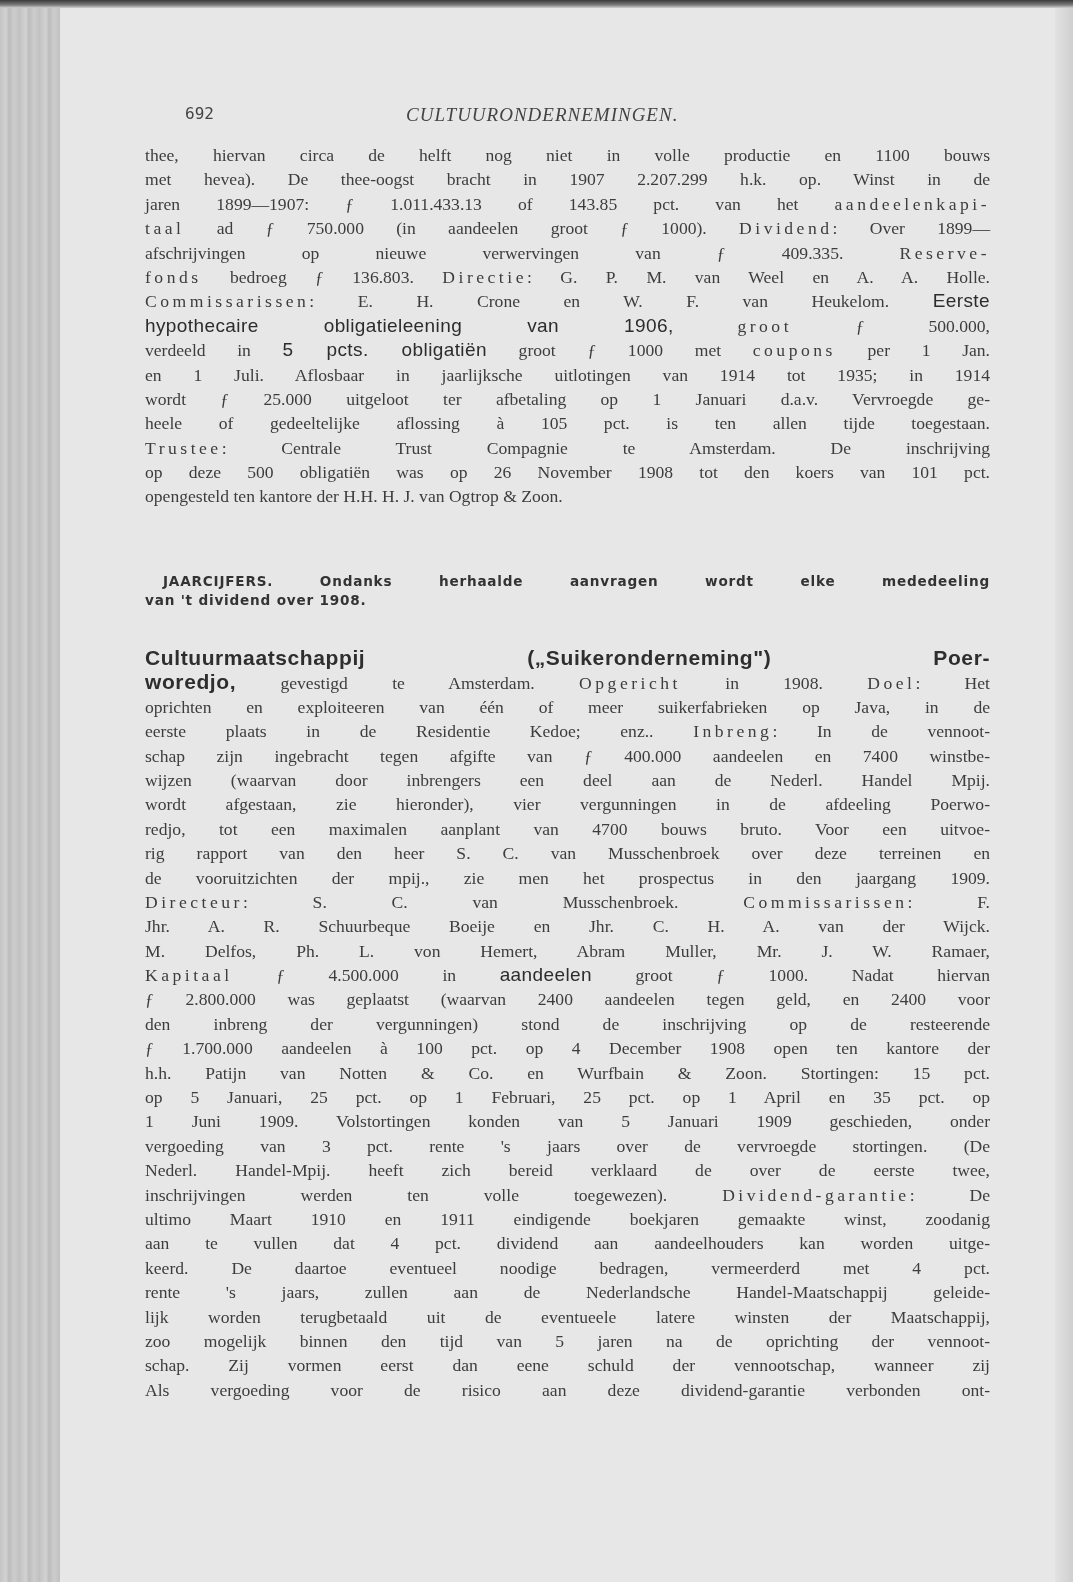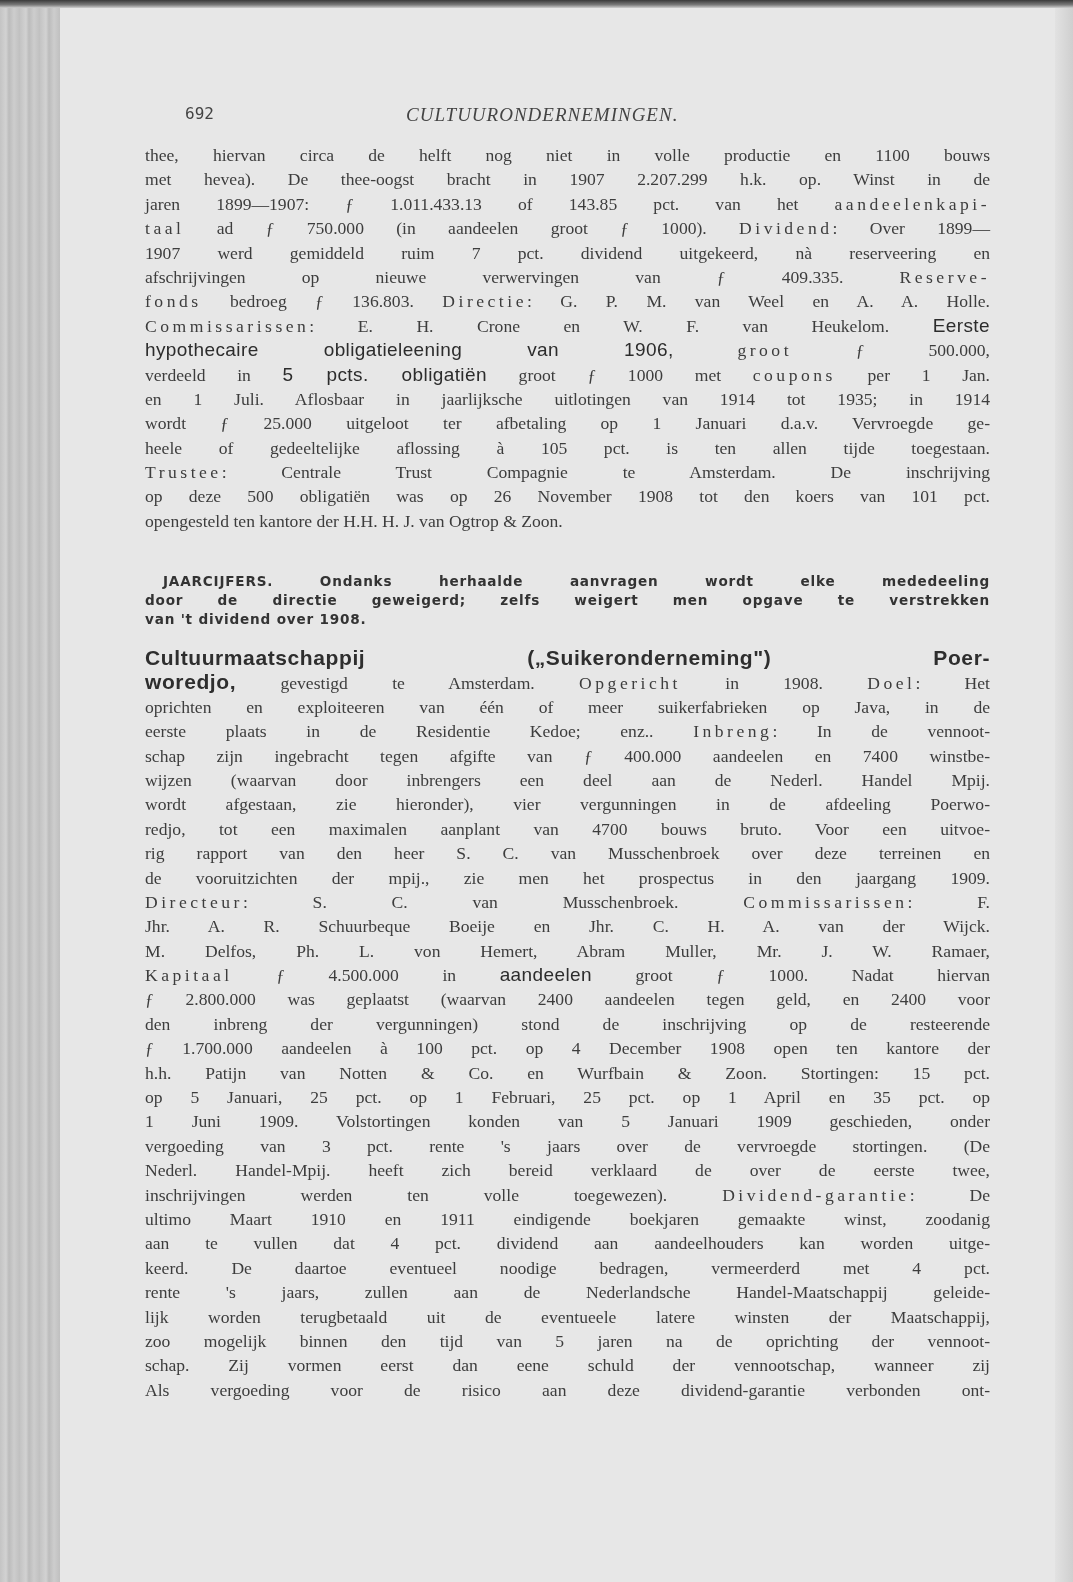--- a/index.html
+++ b/index.html
@@ -76,37 +76,35 @@
 <div class="header">
   <span class="page-number">692</span>
   <span class="running-head">CULTUURONDERNEMINGEN.</span>
 </div>
 
 <div class="text-block" id="section1" style="top:143px;">
     <span class="line">thee, hiervan circa de helft nog niet in volle productie en 1100 bouws</span>
     <span class="line">met hevea). De thee-oogst bracht in 1907 2.207.299 h.k. op. Winst in de</span>
     <span class="line">jaren 1899—1907: ƒ 1.011.433.13 of 143.85 pct. van het <span class="spaced">aandeelenkapi-</span></span>
     <span class="line"><span class="spaced">taal</span> ad ƒ 750.000 (in aandeelen groot ƒ 1000). <span class="spaced">Dividend</span>: Over 1899—</span>
-    <span class="line">1907 werd gemiddeld ruim 7 pct. dividend uitgekeerd, nà reserveering en</span>
     <span class="line">afschrijvingen op nieuwe verwervingen van ƒ 409.335. <span class="spaced">Reserve-</span></span>
     <span class="line"><span class="spaced">fonds</span> bedroeg ƒ 136.803. <span class="spaced">Directie</span>: G. P. M. van Weel en A. A. Holle.</span>
     <span class="line"><span class="spaced">Commissarissen</span>: E. H. Crone en W. F. van Heukelom. <span class="bold-sans">Eerste</span></span>
     <span class="line"><span class="bold-sans">hypothecaire obligatieleening van 1906,</span> <span class="spaced">groot</span> ƒ 500.000,</span>
     <span class="line">verdeeld in <span class="bold-sans">5 pcts. obligatiën</span> groot ƒ 1000 met <span class="spaced">coupons</span> per 1 Jan.</span>
     <span class="line">en 1 Juli. Aflosbaar in jaarlijksche uitlotingen van 1914 tot 1935; in 1914</span>
     <span class="line">wordt ƒ 25.000 uitgeloot ter afbetaling op 1 Januari d.a.v. Vervroegde ge-</span>
     <span class="line">heele of gedeeltelijke aflossing à 105 pct. is ten allen tijde toegestaan.</span>
     <span class="line"><span class="spaced">Trustee</span>: Centrale Trust Compagnie te Amsterdam. De inschrijving</span>
     <span class="line">op deze 500 obligatiën was op 26 November 1908 tot den koers van 101 pct.</span>
     <span class="line last">opengesteld ten kantore der H.H. H. J. van Ogtrop &amp; Zoon.</span>
   </div>
 
 <div class="notice" id="notice">
     <span class="line indent">JAARCIJFERS. Ondanks herhaalde aanvragen wordt elke mededeeling</span>
-    <span class="line">door de directie geweigerd; zelfs weigert men opgave te verstrekken</span>
     <span class="line last">van 't dividend over 1908.</span>
   </div>
 
 <div class="text-block" id="section2" style="top:646px;">
   <span class="line">
     <span class="heading-sans">Cultuurmaatschappij („Suikeronderneming") Poer-</span>
   </span>
   <span class="line" id="s2-second">
     <span class="heading-sans">woredjo,</span>
    gevestigd te Amsterdam. <span class="spaced">Opgericht</span> in 1908. <span class="spaced">Doel</span>: Het</span>

